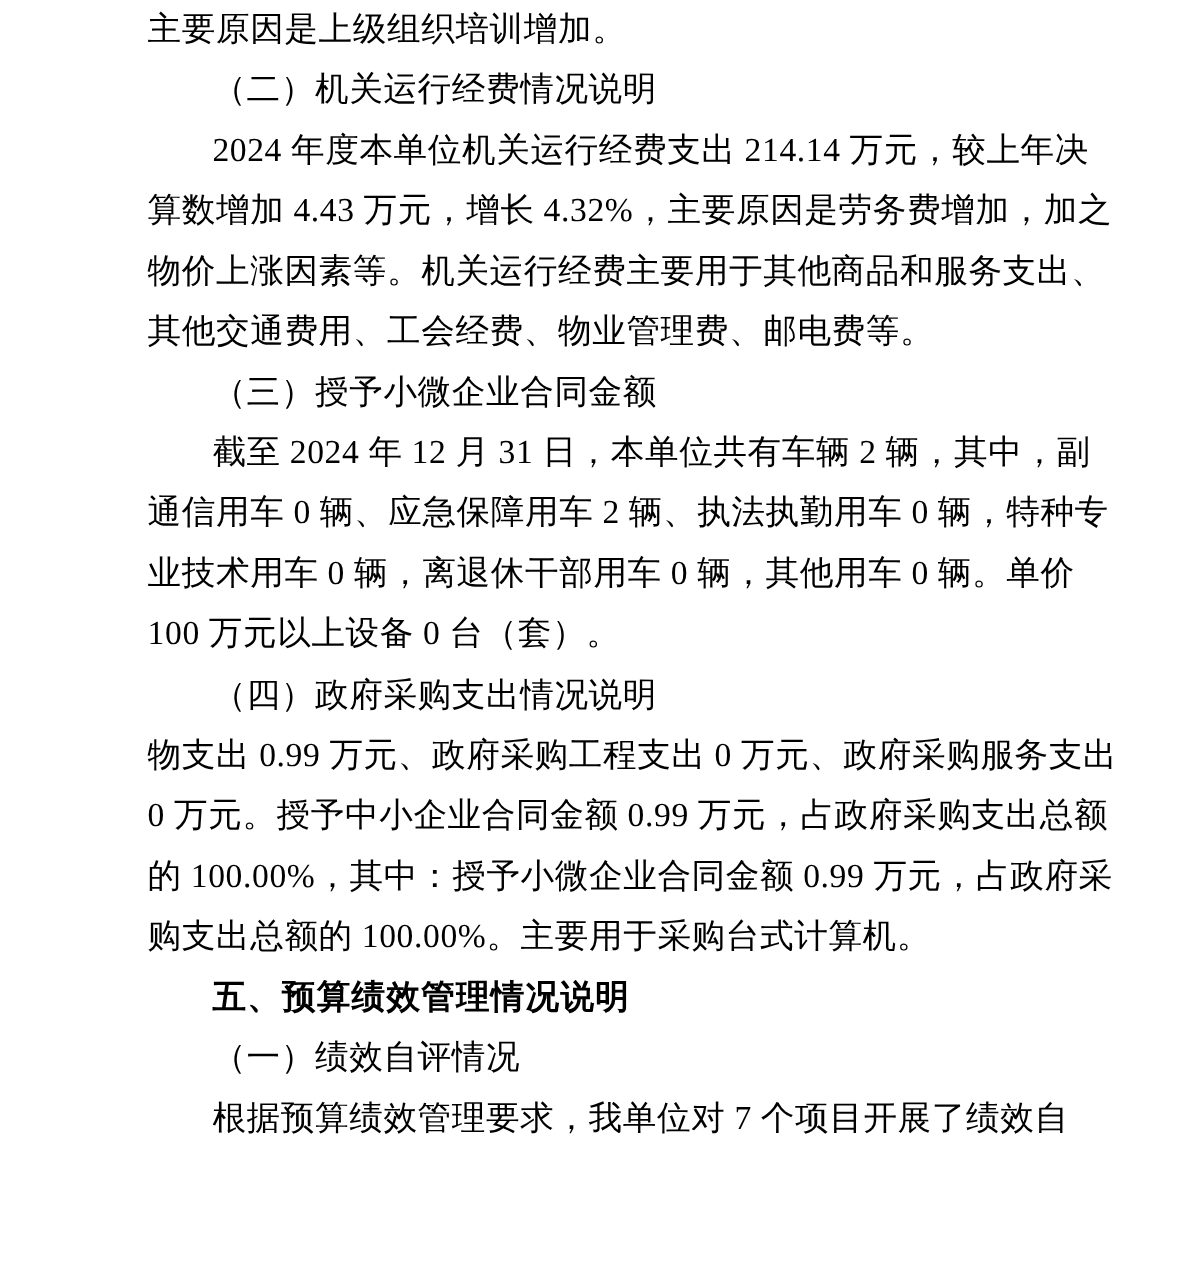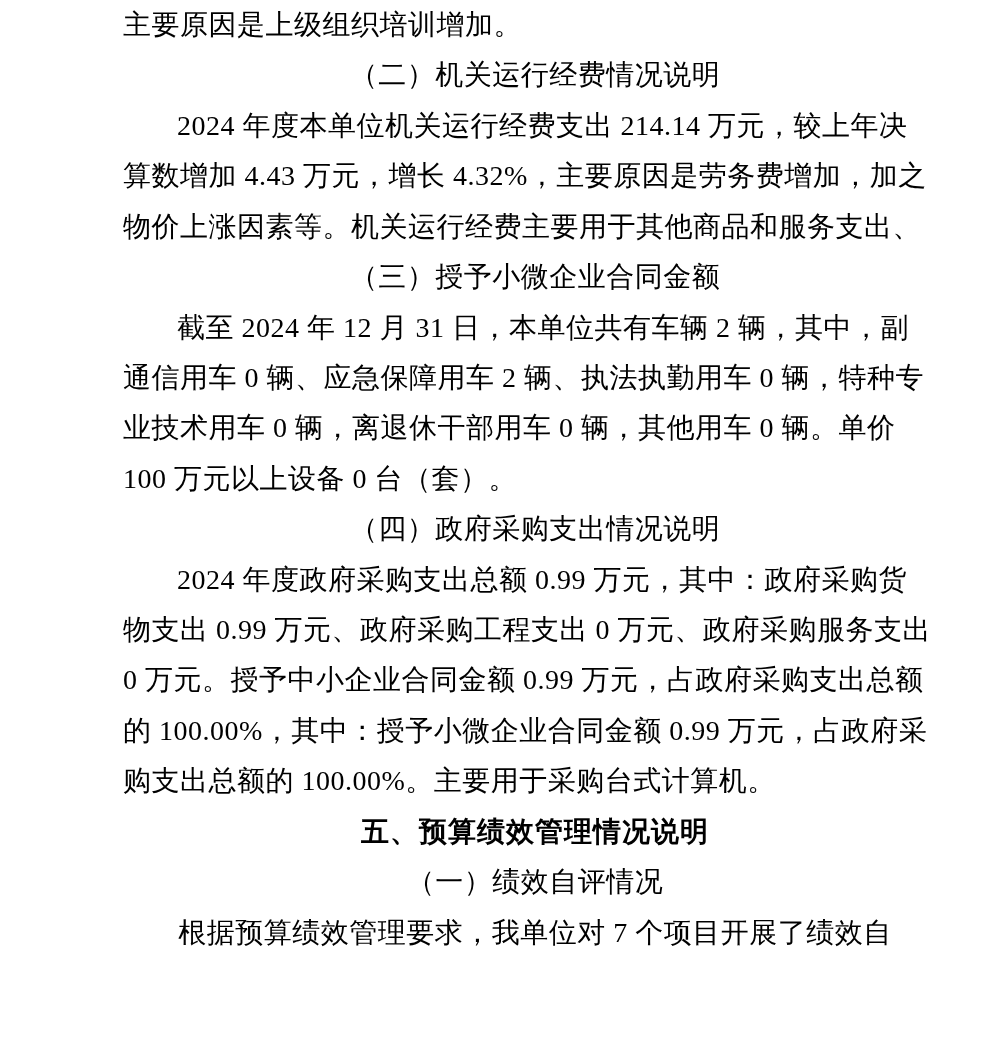--- a/index.html
+++ b/index.html
@@ -24,21 +24,20 @@
   }
   .line {
     height: 50.43px;
     line-height: 50.43px;
     font-size: 28px;
     white-space: nowrap;
     letter-spacing: 0.5px;
   }
   .indent {
     padding-left: 54px;
-    text-align: center;
   }
   
   .h2 {
     font-size: 28px;
   }
   
   .h1 {
     font-family: Liberation Serif, serif;
     font-weight: 700;
     font-size: 28px;
@@ -47,27 +46,27 @@
 </style>
 </head>
 <body>
 
 <div class="page">
   <div class="line">主要原因是上级组织培训增加。</div>
   <div class="line h2 indent">（二）机关运行经费情况说明</div>
   <div class="line indent">2024 年度本单位机关运行经费支出 214.14 万元，较上年决</div>
   <div class="line">算数增加 4.43 万元，增长 4.32%，主要原因是劳务费增加，加之</div>
   <div class="line">物价上涨因素等。机关运行经费主要用于其他商品和服务支出、</div>
+  <div class="line">其他交通费用、工会经费、物业管理费、邮电费等。</div>
   <div class="line h2 indent">（三）授予小微企业合同金额</div>
   <div class="line indent">截至 2024 年 12 月 31 日，本单位共有车辆 2 辆，其中，副</div>
   <div class="line">通信用车 0 辆、应急保障用车 2 辆、执法执勤用车 0 辆，特种专</div>
   <div class="line">业技术用车 0 辆，离退休干部用车 0 辆，其他用车 0 辆。单价</div>
   <div class="line">100 万元以上设备 0 台（套）。</div>
   <div class="line h2 indent">（四）政府采购支出情况说明</div>
-  <div class="line indent">2024 年度政府采购支出总额 0.99 万元，其中：政府采购货</div>
   <div class="line">物支出 0.99 万元、政府采购工程支出 0 万元、政府采购服务支出</div>
   <div class="line">0 万元。授予中小企业合同金额 0.99 万元，占政府采购支出总额</div>
   <div class="line">的 100.00%，其中：授予小微企业合同金额 0.99 万元，占政府采</div>
   <div class="line">购支出总额的 100.00%。主要用于采购台式计算机。</div>
   <div class="line h1 indent">五、预算绩效管理情况说明</div>
   <div class="line h2 indent">（一）绩效自评情况</div>
   <div class="line indent">根据预算绩效管理要求，我单位对 7 个项目开展了绩效自</div>
 </div>
 
 </body></html>

